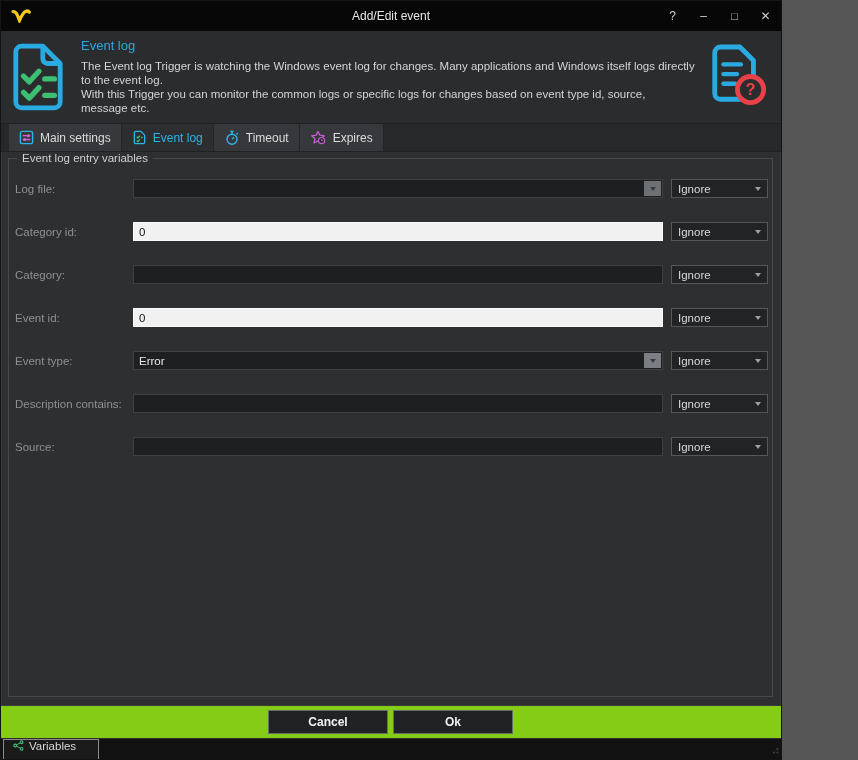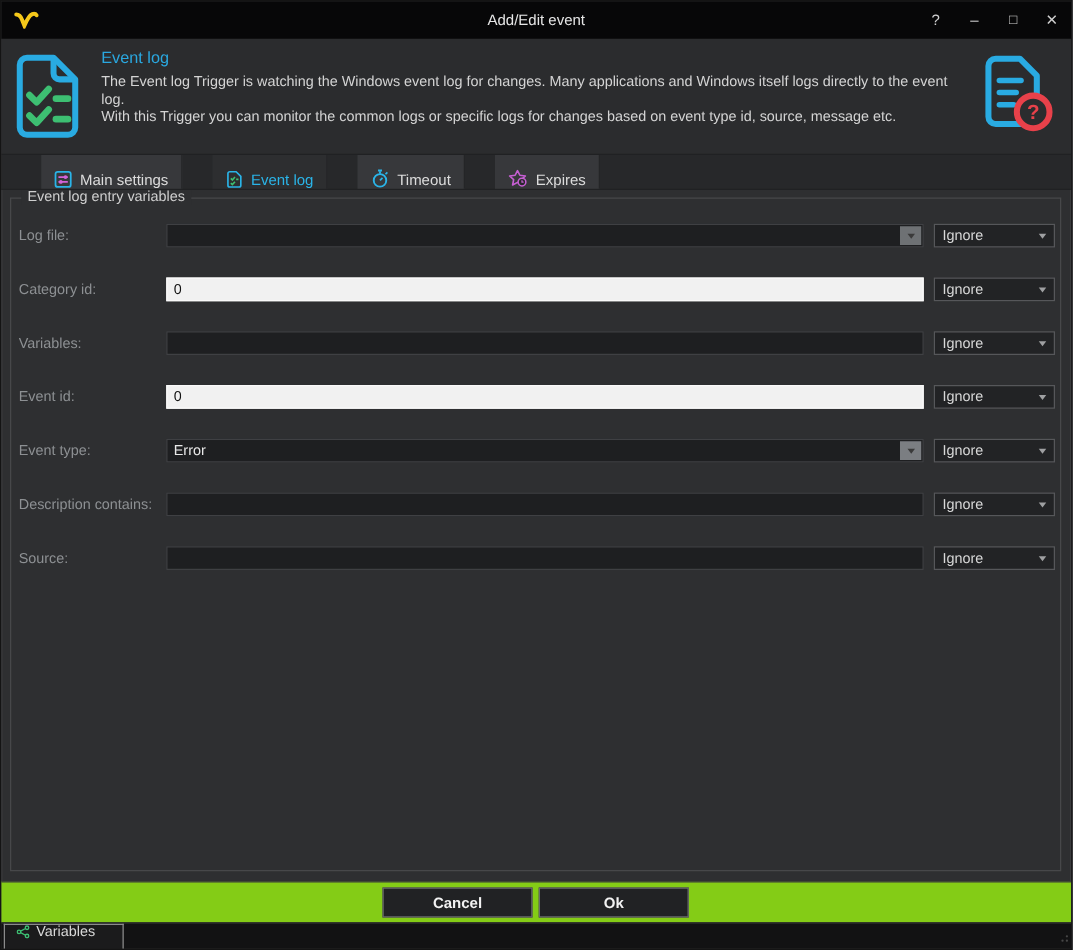--- a/index.html
+++ b/index.html
@@ -1,17 +1,17 @@
 <!DOCTYPE html>
 <html><head>
 <meta charset="utf-8">
 <style>
   html,body{margin:0;padding:0;background:#555;}
   .window{
-    position:relative;width:858px;height:760px;
+    position:relative;width:782px;height:760px;
     background:#2e2f31;overflow:hidden;
     font-family:"Liberation Sans", sans-serif;
     color:#d6d6d6;font-size:12px;
     display:flex;flex-direction:column;
     border:1px solid #141414;box-sizing:border-box;
   }
   
   .titlebar{
     height:30px;flex:0 0 30px;background:#070708;position:relative;
     display:flex;align-items:center;
@@ -36,23 +36,23 @@
   .header-text{margin-left:16px;margin-right:12px;flex:1 1 auto;align-self:flex-start;padding-top:7px;}
   .header-title{font-size:13px;margin-bottom:6px;}
   .header-desc{font-size:11.5px;color:#d4d4d4;line-height:14px;}
   .header-help{flex:0 0 auto;margin-right:4px;cursor:pointer;}
   
   .tabstrip{
     flex:0 0 27px;background:#27282a;display:flex;align-items:stretch;
     padding-left:8px;border-bottom:1px solid #202123;
   }
   .tab{
-    display:flex;align-items:flex-end;gap:6px;padding:0 10px;
+    display:flex;align-items:center;gap:6px;padding:0 10px;
     background:#37383b;border-right:1px solid #242527;
-    color:#dcdcdc;font-size:12px;cursor:pointer;margin-left:24px;
+    color:#dcdcdc;font-size:12px;cursor:pointer;
   }
   .tab .tab-icon{display:flex;align-items:center;}
   .tab.active{background:#2d2e30;}
   
   .content{
     flex:1 1 auto;background:#2e2f31;position:relative;
     padding:6px 7px 8px 6px;box-sizing:border-box;
     border-left:1px solid #3a3b3d;border-right:1px solid #3a3b3d;
   }
   .groupbox{
@@ -232,21 +232,21 @@
             <span class="field-label">Category id:</span>
             <div class="field text-light">
               <span class="val">0</span>
             </div>
             <div class="ignore-combo">
               <span>Ignore</span>
               <span class="tri"></span>
             </div>
           </div>
           <div class="form-row">
-            <span class="field-label">Variables:</span>
+            <span class="field-label">Category:</span>
             <div class="field text-dark">
               <span class="val"></span>
             </div>
             <div class="ignore-combo">
               <span>Ignore</span>
               <span class="tri"></span>
             </div>
           </div>
           <div class="form-row">
             <span class="field-label">Event id:</span>

